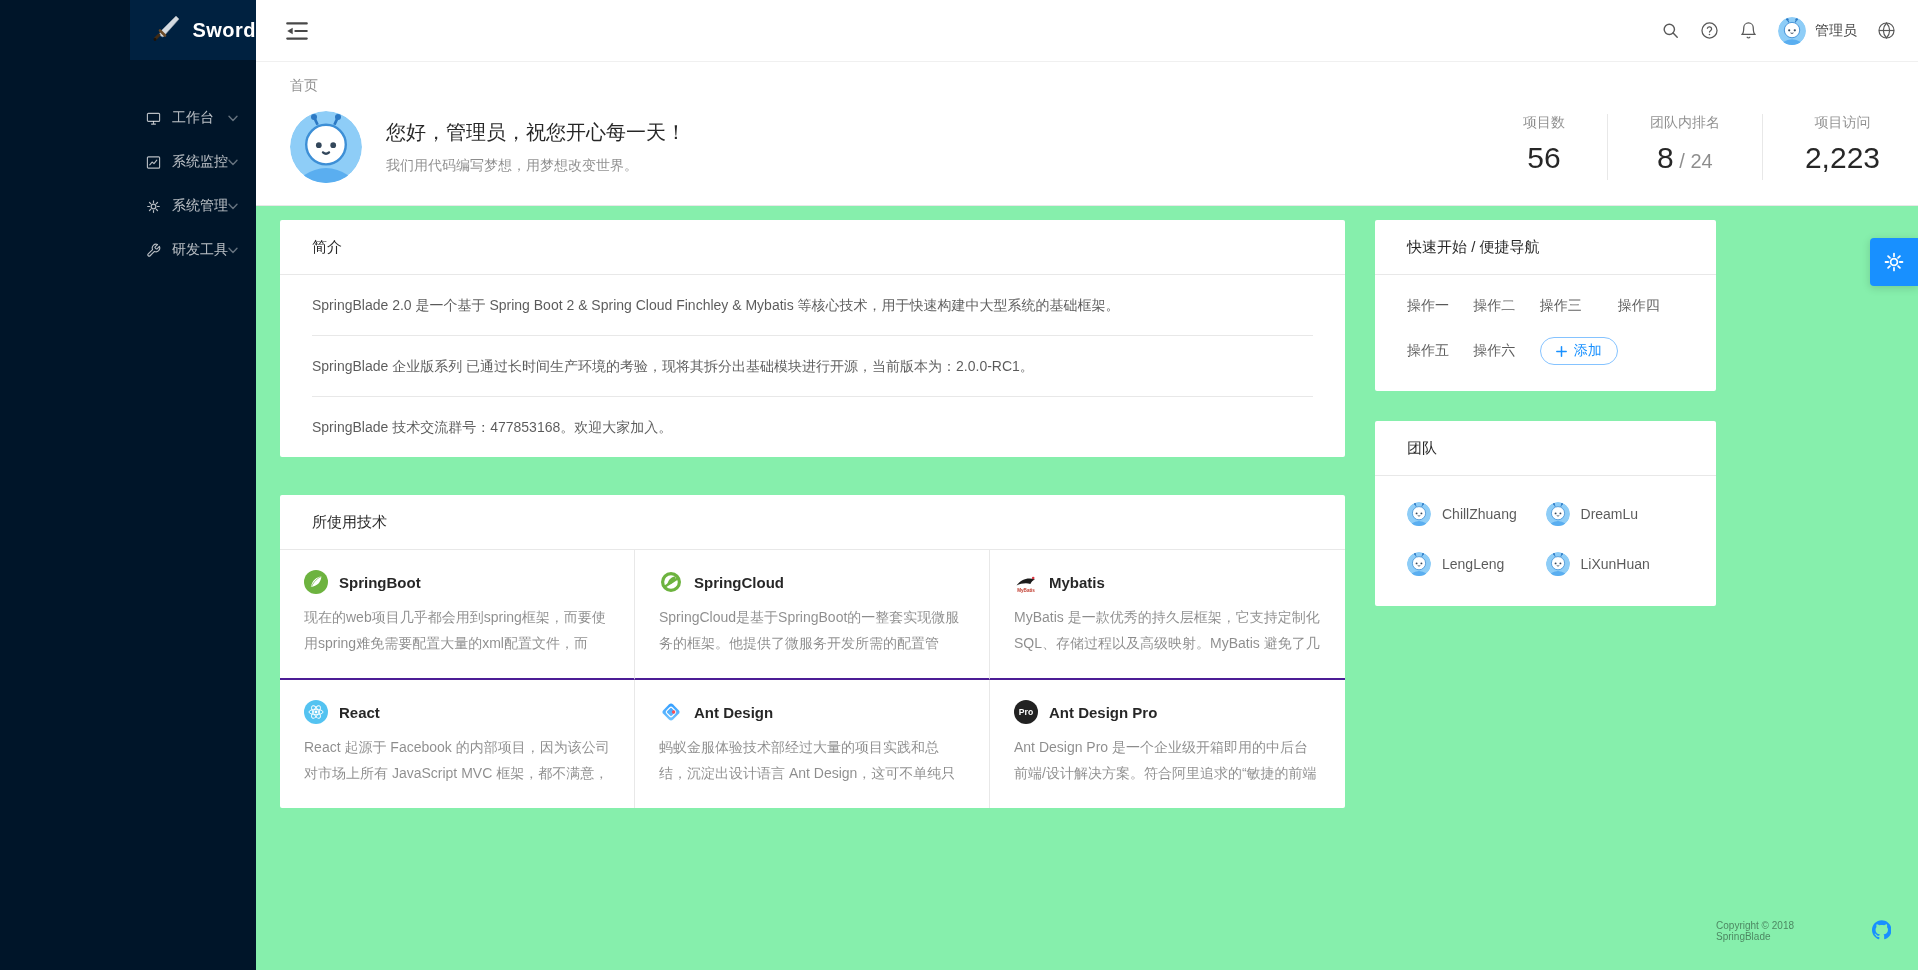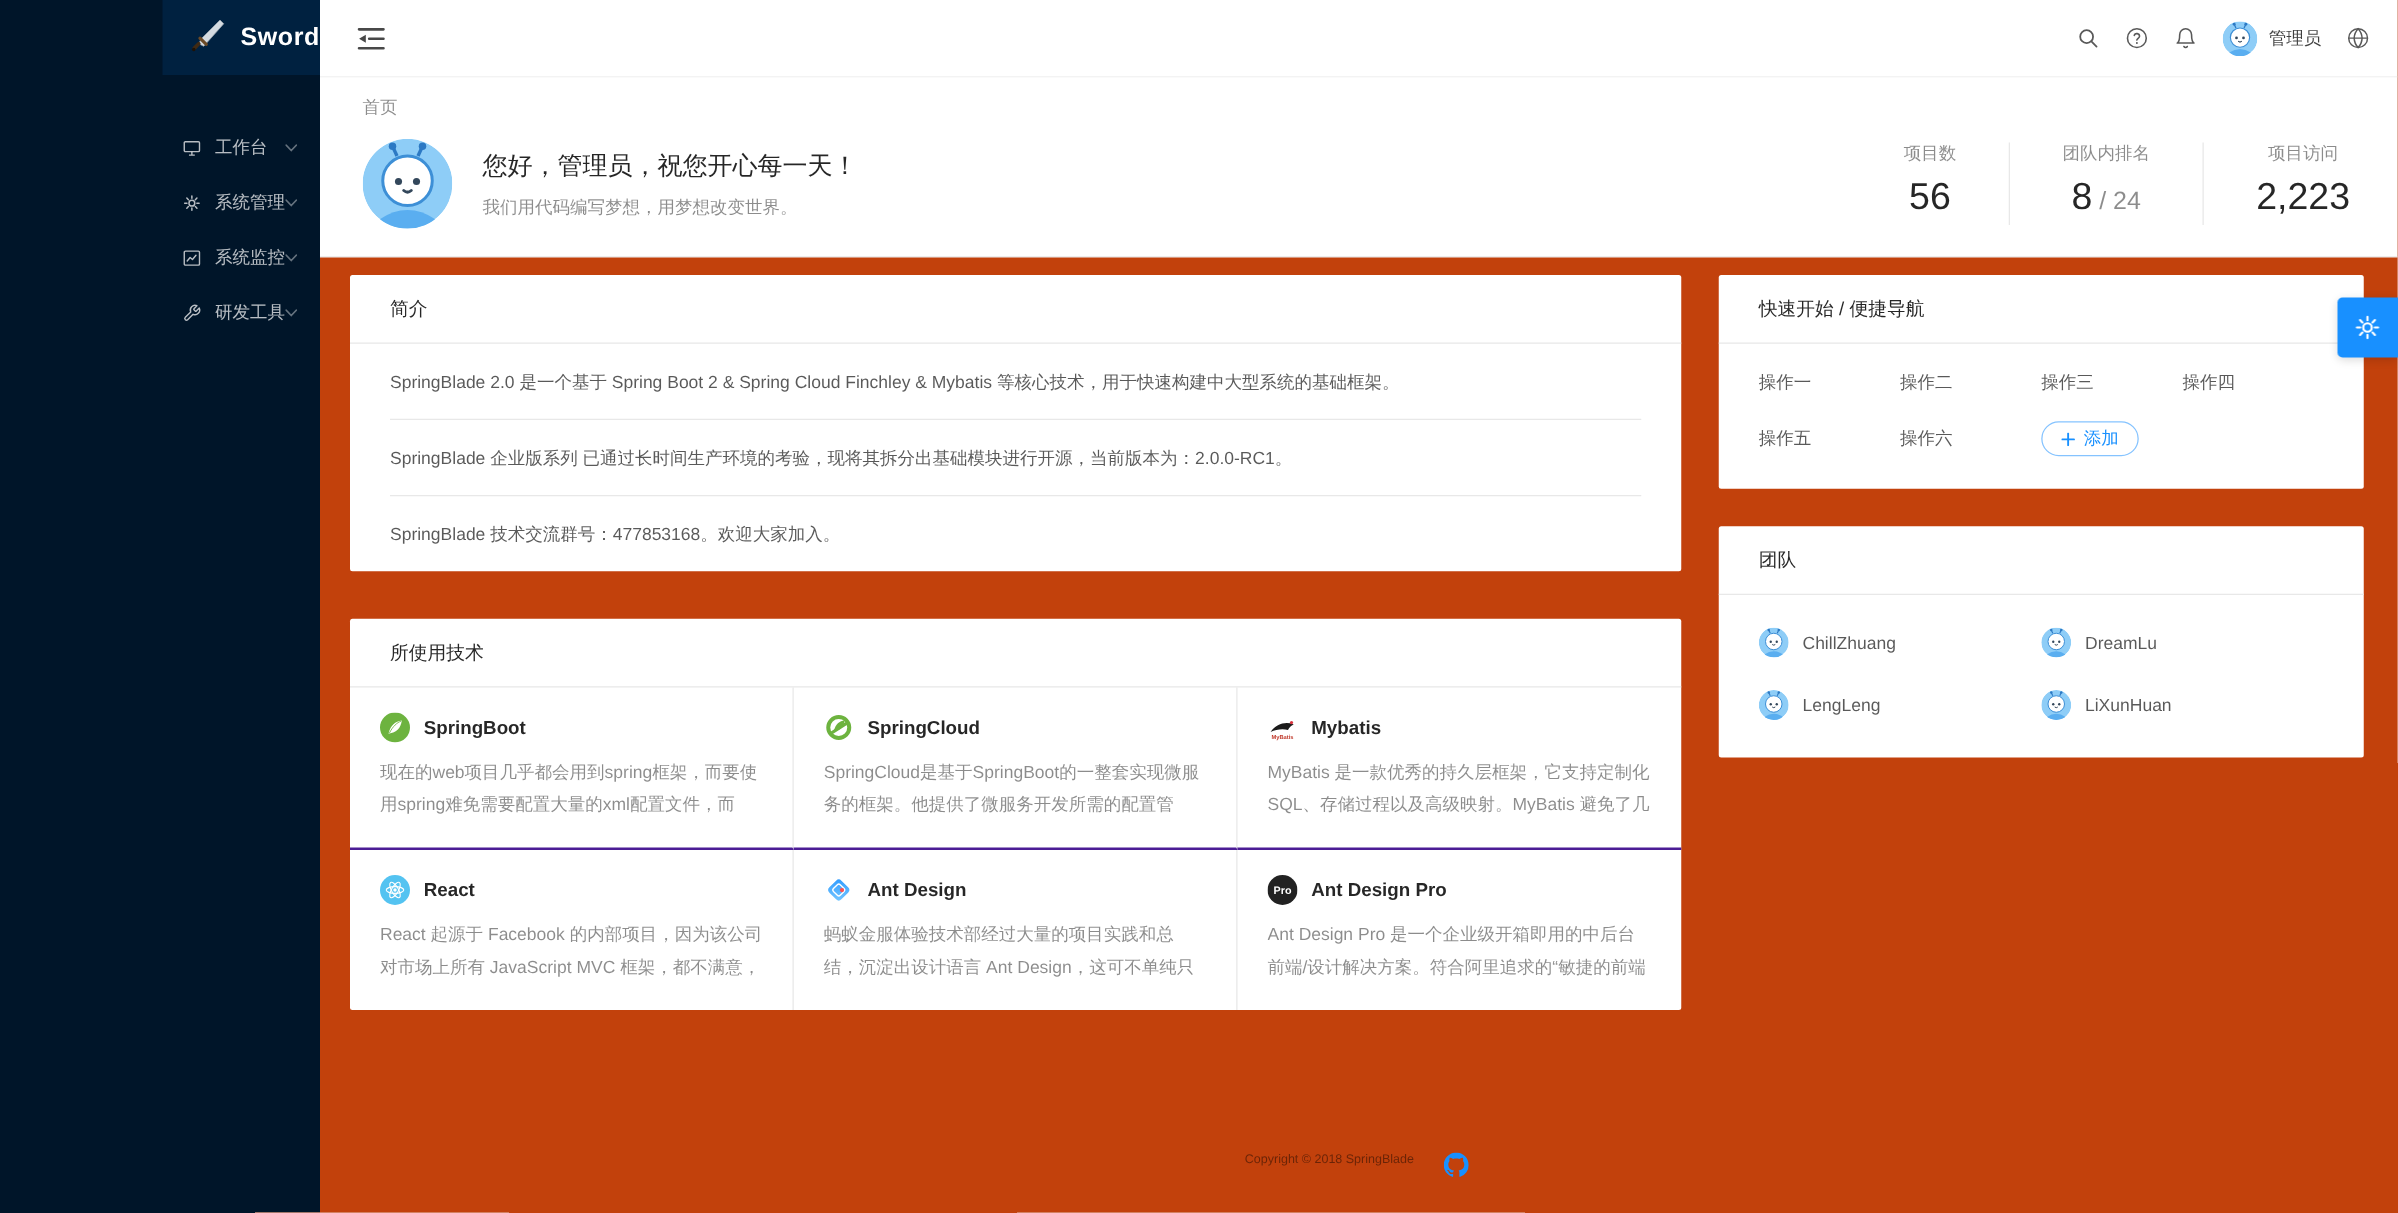--- a/index.html
+++ b/index.html
@@ -38,21 +38,21 @@
   .welcome-sub { font-size:14px; color:rgba(0,0,0,0.45); }
   .stats { margin-left:auto; display:flex; align-items:stretch; }
   .stat { padding:0 42px; text-align:center; }
   .stat + .stat { border-left:1px solid #e8e8e8; }
   .stat:last-child { padding-right:6px; }
   .stat-label { font-size:14px; color:rgba(0,0,0,0.45); margin-bottom:7px; }
   .stat-value { font-size:30px; line-height:38px; color:rgba(0,0,0,0.85); }
   .stat-suffix { font-size:20px; color:rgba(0,0,0,0.45); }
 
   
-  .content { flex:1; background:#c2410c; padding:14px 27px 0 24px; display:flex; flex-direction:column; overflow:hidden; }
+  .content { flex:1; background:#86efac; padding:14px 27px 0 24px; display:flex; flex-direction:row; overflow:hidden; }
   .columns { display:flex; gap:30px; align-items:flex-start; }
   .col-left { width:1065px; flex-shrink:0; }
   .col-right { flex:1; min-width:0; }
 
   .card { background:#fff; border-radius:2px; }
   .col-left .card + .card { margin-top:38px; }
   .col-right .card + .card { margin-top:30px; }
   .card-head { height:55px; padding:0 32px; display:flex; align-items:center;
                font-size:15px; color:rgba(0,0,0,0.85); border-bottom:1px solid #e8e8e8; }
 
@@ -142,36 +142,36 @@
               <rect x="1.5" y="2.5" width="13" height="8.5" rx="1"></rect>
               <path d="M5.5 14h5M8 11v3"></path>
             </g>
           </svg>
         <span>工作台</span>
         <svg class="menu-chevron">
             <use href="#chev-down"></use>
           </svg>
       </div>
       <div class="menu-item">
-        <svg class="menu-icon" viewBox="0 0 20 20">
-            <use href="#gear"></use>
-          </svg>
-        <span>系统管理</span>
-        <svg class="menu-chevron">
-            <use href="#chev-down"></use>
-          </svg>
-      </div>
-      <div class="menu-item">
         <svg class="menu-icon" viewBox="0 0 16 16">
             <g fill="none" stroke="currentColor" stroke-width="1.2">
               <rect x="1.5" y="2" width="13" height="12" rx="1"></rect>
               <polyline points="4,10.5 6.5,7.5 8.5,9.2 11.5,5.5" stroke-linecap="round" stroke-linejoin="round"></polyline>
             </g>
           </svg>
         <span>系统监控</span>
+        <svg class="menu-chevron">
+            <use href="#chev-down"></use>
+          </svg>
+      </div>
+      <div class="menu-item">
+        <svg class="menu-icon" viewBox="0 0 20 20">
+            <use href="#gear"></use>
+          </svg>
+        <span>系统管理</span>
         <svg class="menu-chevron">
             <use href="#chev-down"></use>
           </svg>
       </div>
       <div class="menu-item">
         <svg class="menu-icon" viewBox="0 0 24 24">
             <path d="M14.7 6.3a1 1 0 0 0 0 1.4l1.6 1.6a1 1 0 0 0 1.4 0l3.77-3.77a6 6 0 0 1-7.94 7.94l-6.91 6.91a2.12 2.12 0 0 1-3-3l6.91-6.91a6 6 0 0 1 7.94-7.94l-3.76 3.76z" fill="none" stroke="currentColor" stroke-width="1.8" stroke-linecap="round" stroke-linejoin="round"></path>
           </svg>
         <span>研发工具</span>
         <svg class="menu-chevron">

